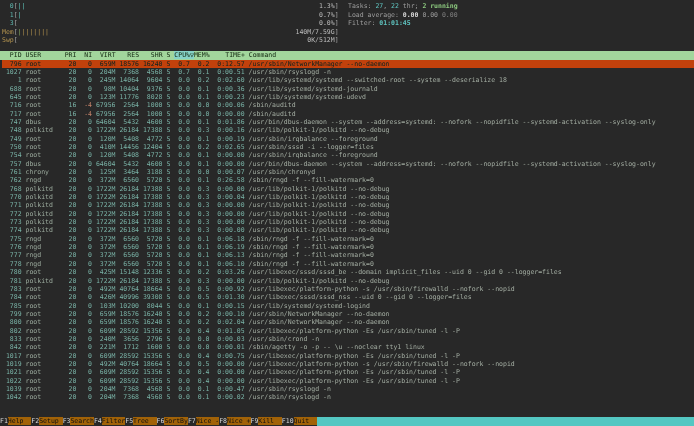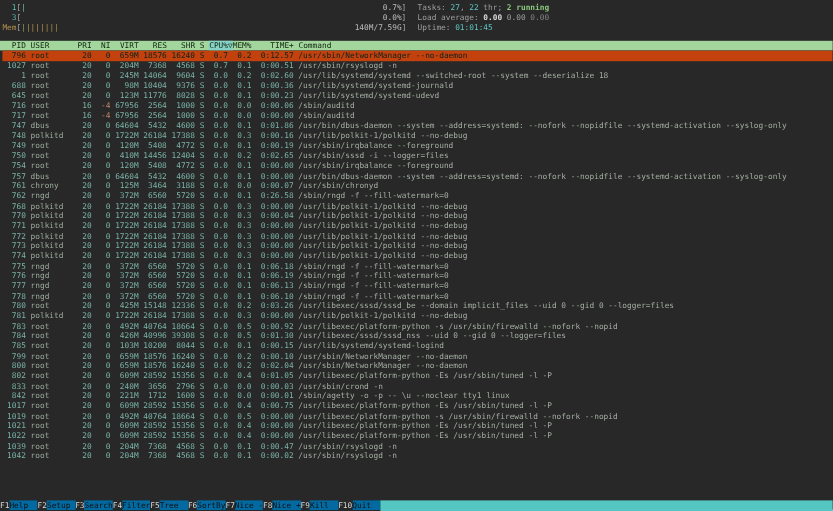--- a/index.html
+++ b/index.html
@@ -19,52 +19,54 @@
   .seg-used{color:#85a85f}
   .seg-cache{color:#b2924e}
   .meter-val{color:#bdbdbd}
   #summary{position:absolute;left:348px;top:2px}
   .p-label{color:#9e9e9e}
   .p-num{color:#5fc4c0;font-weight:normal}
   .p-green{color:#8cc87e;font-weight:bold}
   .p-load1{color:#d8d8d8;font-weight:bold}
   .p-load2{color:#9e9e9e}
   .p-load3{color:#828282}
-  .p-up{color:#5fc4c0;font-weight:normal}
+  .p-up{color:#5fc4c0;font-weight:bold}
   #header-row{
     margin-top:6px;background:#a2d69c;color:#11260f;
     white-space:pre;height:8.6px;line-height:8.6px;width:694px;margin-left:-2px;padding-left:2px;box-sizing:border-box;
   }
   #header-row .sort-col{background:#86d2c6}
   #rows{flex:1 1 auto;overflow:hidden}
   .prow{white-space:pre;height:8.35px;line-height:8.35px;width:694px;margin-left:-2px;padding-left:2px;box-sizing:border-box}
   .c-pid{color:#79b2a6}
   .c-user{color:#9aa99c}
   .c-num{color:#79b2a6}
   .c-ni-neg{color:#c4836a}
   .c-cmd{color:#a3ada2}
   .prow.sel{background:#c2410c}
   .prow.sel span{color:#0b2220}
   #footer{display:flex;height:9px;line-height:9px;margin-top:auto;width:694px;margin-left:-2px}
   .fkey{color:#d8d8d8;white-space:pre}
-  .flabel{background:#0369a1;color:#101010;white-space:pre}
+  .flabel{background:#a16207;color:#101010;white-space:pre}
   .ffill{flex:1 1 auto;background:#54c7c2}
 </style>
 </head>
 <body>
 
 <div id="meters">
+    <div class="line"><span class="cap-cpu">  0</span><span class="brk">[</span><span class="seg-cpu">||</span><span>                                                                           </span><span class="meter-val">1.3%</span><span class="brk">]</span></div>
     <div class="line"><span class="cap-cpu">  1</span><span class="brk">[</span><span class="seg-cpu">|</span><span>                                                                            </span><span class="meter-val">0.7%</span><span class="brk">]</span></div>
     <div class="line"><span class="cap-cpu">  3</span><span class="brk">[</span><span>                                                                             </span><span class="meter-val">0.0%</span><span class="brk">]</span></div>
     <div class="line"><span class="cap-mem">Mem</span><span class="brk">[</span><span class="seg-used">|</span><span class="seg-cache">|||||||</span><span>                                                               </span><span class="meter-val">140M/7.59G</span><span class="brk">]</span></div>
+    <div class="line"><span class="cap-mem">Swp</span><span class="brk">[</span><span>                                                                          </span><span class="meter-val">0K/512M</span><span class="brk">]</span></div>
   </div>
 <div id="summary">
     <div class="line"><span class="p-label">Tasks: </span><span class="p-num">27</span><span class="p-label">, </span><span class="p-num">22</span><span class="p-label"> thr; </span><span class="p-green">2 running</span></div>
     <div class="line"><span class="p-label">Load average: </span><span class="p-load1">0.00 </span><span class="p-load2">0.00 </span><span class="p-load3">0.00</span></div>
-    <div class="line"><span class="p-label">Uptime: </span><span class="p-up">01:01:45</span></div>
+    <div class="line"><span class="p-label">Filter: </span><span class="p-up">01:01:45</span></div>
   </div>
 <div id="header-row"><span>  PID</span><span> </span><span>USER     </span><span> </span><span>PRI</span><span> </span><span> NI</span><span> </span><span> VIRT</span><span> </span><span>  RES</span><span> </span><span>  SHR</span><span> </span><span>S</span><span> </span><span class="sort-col">CPU%▽</span><span>MEM%</span><span> </span><span>   TIME+</span><span> </span><span>Command</span></div>
 <div id="rows">
     <div class="prow sel"><span class="c-pid">  796</span><span class="c-user"> root     </span><span class="c-num">  20</span><span class="c-num">   0</span><span class="c-num">  659M</span><span class="c-num"> 18576</span><span class="c-num"> 16240</span><span class="c-num"> S</span><span class="c-num">  0.7</span><span class="c-num">  0.2</span><span class="c-num">  0:12.57</span><span class="c-cmd"> /usr/sbin/NetworkManager --no-daemon</span></div>
     <div class="prow"><span class="c-pid"> 1027</span><span class="c-user"> root     </span><span class="c-num">  20</span><span class="c-num">   0</span><span class="c-num">  204M</span><span class="c-num">  7368</span><span class="c-num">  4568</span><span class="c-num"> S</span><span class="c-num">  0.7</span><span class="c-num">  0.1</span><span class="c-num">  0:00.51</span><span class="c-cmd"> /usr/sbin/rsyslogd -n</span></div>
     <div class="prow"><span class="c-pid">    1</span><span class="c-user"> root     </span><span class="c-num">  20</span><span class="c-num">   0</span><span class="c-num">  245M</span><span class="c-num"> 14064</span><span class="c-num">  9604</span><span class="c-num"> S</span><span class="c-num">  0.0</span><span class="c-num">  0.2</span><span class="c-num">  0:02.60</span><span class="c-cmd"> /usr/lib/systemd/systemd --switched-root --system --deserialize 18</span></div>
     <div class="prow"><span class="c-pid">  688</span><span class="c-user"> root     </span><span class="c-num">  20</span><span class="c-num">   0</span><span class="c-num">   98M</span><span class="c-num"> 10404</span><span class="c-num">  9376</span><span class="c-num"> S</span><span class="c-num">  0.0</span><span class="c-num">  0.1</span><span class="c-num">  0:00.36</span><span class="c-cmd"> /usr/lib/systemd/systemd-journald</span></div>
     <div class="prow"><span class="c-pid">  645</span><span class="c-user"> root     </span><span class="c-num">  20</span><span class="c-num">   0</span><span class="c-num">  123M</span><span class="c-num"> 11776</span><span class="c-num">  8028</span><span class="c-num"> S</span><span class="c-num">  0.0</span><span class="c-num">  0.1</span><span class="c-num">  0:00.23</span><span class="c-cmd"> /usr/lib/systemd/systemd-udevd</span></div>
     <div class="prow"><span class="c-pid">  716</span><span class="c-user"> root     </span><span class="c-num">  16</span><span class="c-ni-neg">  -4</span><span class="c-num"> 67956</span><span class="c-num">  2564</span><span class="c-num">  1000</span><span class="c-num"> S</span><span class="c-num">  0.0</span><span class="c-num">  0.0</span><span class="c-num">  0:00.06</span><span class="c-cmd"> /sbin/auditd</span></div>
     <div class="prow"><span class="c-pid">  717</span><span class="c-user"> root     </span><span class="c-num">  16</span><span class="c-ni-neg">  -4</span><span class="c-num"> 67956</span><span class="c-num">  2564</span><span class="c-num">  1000</span><span class="c-num"> S</span><span class="c-num">  0.0</span><span class="c-num">  0.0</span><span class="c-num">  0:00.00</span><span class="c-cmd"> /sbin/auditd</span></div>

